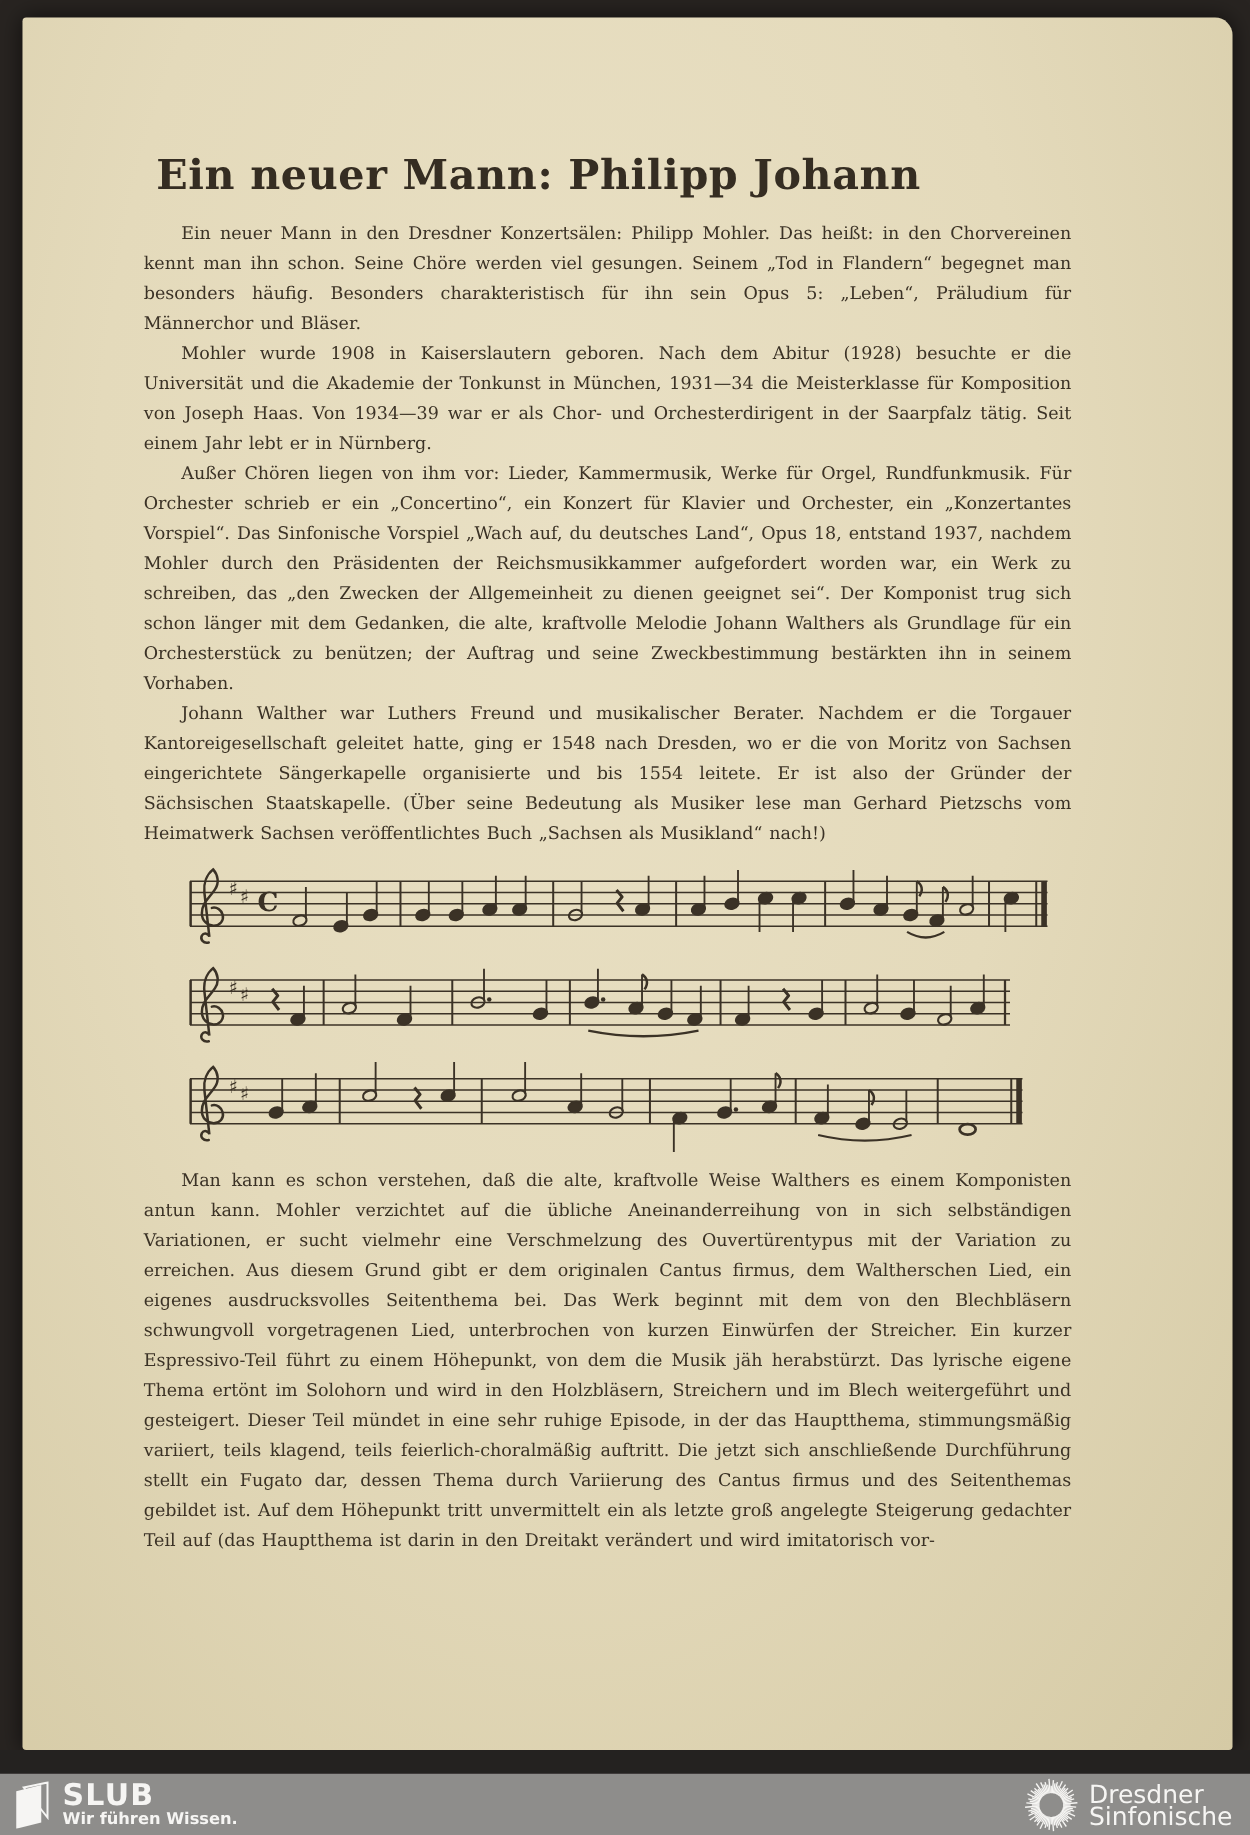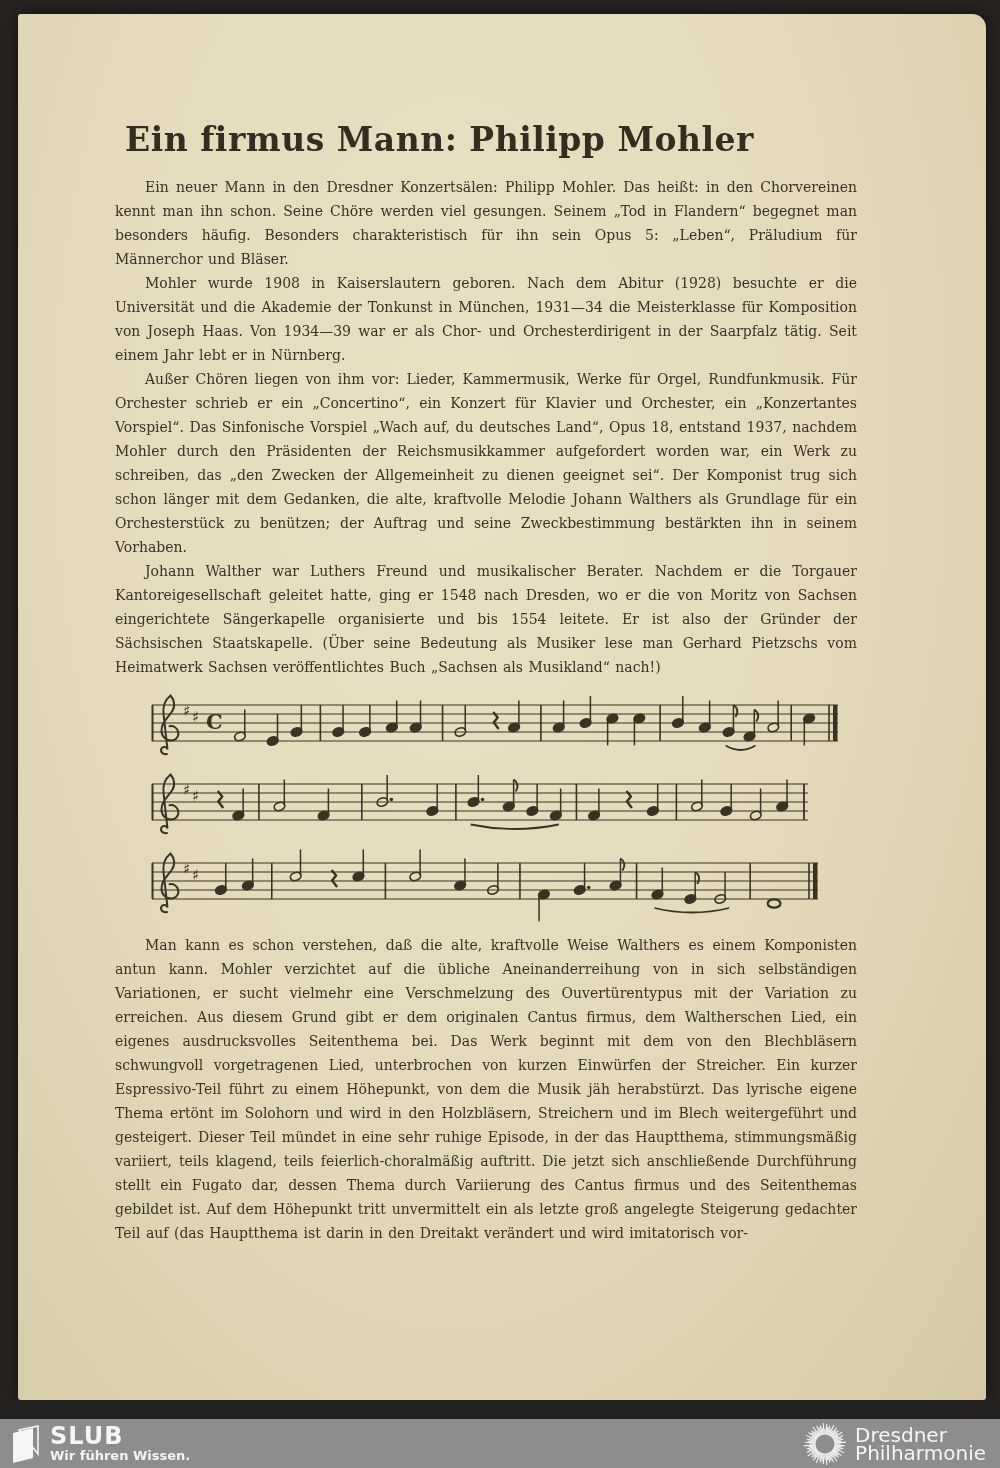--- a/index.html
+++ b/index.html
@@ -27,21 +27,21 @@
   .phil{display:flex;align-items:center;gap:8px;margin-right:14px;}
   .phil-txt{display:flex;flex-direction:column;font-size:20px;line-height:18px;}
 </style>
 </head>
 <body>
 
 <div class="frame">
 
   <div class="paper">
     <div class="content">
-      <h1 class="title">Ein firmus Mann: Philipp Mohler</h1>
+      <h1 class="title">Ein neuer Mann: Philipp Johann</h1>
       <p class="para">Ein neuer Mann in den Dresdner Konzertsälen: Philipp Mohler. Das heißt: in den Chorvereinen kennt man ihn schon. Seine Chöre werden viel gesungen. Seinem „Tod in Flandern“ begegnet man besonders häufig. Besonders charakteristisch für ihn sein Opus 5: „Leben“, Präludium für Männerchor und Bläser.</p>
       <p class="para">Mohler wurde 1908 in Kaiserslautern geboren. Nach dem Abitur (1928) besuchte er die Universität und die Akademie der Tonkunst in München, 1931—34 die Meisterklasse für Komposition von Joseph Haas. Von 1934—39 war er als Chor- und Orchesterdirigent in der Saarpfalz tätig. Seit einem Jahr lebt er in Nürnberg.</p>
       <p class="para">Außer Chören liegen von ihm vor: Lieder, Kammermusik, Werke für Orgel, Rundfunkmusik. Für Orchester schrieb er ein „Concertino“, ein Konzert für Klavier und Orchester, ein „Konzertantes Vorspiel“. Das Sinfonische Vorspiel „Wach auf, du deutsches Land“, Opus 18, entstand 1937, nachdem Mohler durch den Präsidenten der Reichsmusikkammer aufgefordert worden war, ein Werk zu schreiben, das „den Zwecken der Allgemeinheit zu dienen geeignet sei“. Der Komponist trug sich schon länger mit dem Gedanken, die alte, kraftvolle Melodie Johann Walthers als Grundlage für ein Orchesterstück zu benützen; der Auftrag und seine Zweckbestimmung bestärkten ihn in seinem Vorhaben.</p>
       <p class="para">Johann Walther war Luthers Freund und musikalischer Berater. Nachdem er die Torgauer Kantoreigesellschaft geleitet hatte, ging er 1548 nach Dresden, wo er die von Moritz von Sachsen eingerichtete Sängerkapelle organisierte und bis 1554 leitete. Er ist also der Gründer der Sächsischen Staatskapelle. (Über seine Bedeutung als Musiker lese man Gerhard Pietzschs vom Heimatwerk Sachsen veröffentlichtes Buch „Sachsen als Musikland“ nach!)</p>
 
       <div class="music">
         <svg width="690" height="70">
             <line x1="2" y1="14" x2="688" y2="14" stroke="#3b3226" stroke-width="1.2"></line>
             <line x1="2" y1="23" x2="688" y2="23" stroke="#3b3226" stroke-width="1.2"></line>
             <line x1="2" y1="32" x2="688" y2="32" stroke="#3b3226" stroke-width="1.2"></line>
@@ -294,18 +294,18 @@
           <line x1="29.78194442074542" y1="16.551023854665058" x2="39.20219293006882" y2="9.954894836628023" stroke="#f6f5f3" stroke-width="1.1"></line>
           <line x1="30.22724133595217" y1="17.250000000000004" x2="35.423393758658804" y2="14.250000000000005" stroke="#f6f5f3" stroke-width="1.1"></line>
           <line x1="30.609923976848172" y1="17.98512651346335" x2="40.126155740733" y2="13.547634765186" stroke="#f6f5f3" stroke-width="1.1"></line>
           <line x1="30.92707989746613" y1="18.75080863840615" x2="38.4446208637534" y2="16.0146474918008" stroke="#f6f5f3" stroke-width="1.1"></line>
           <line x1="31.176295349746148" y1="19.541219071526054" x2="40.352590699492296" y2="17.08243814305211" stroke="#f6f5f3" stroke-width="1.1"></line>
           <line x1="31.355673653615977" y1="20.350342312164162" x2="38.24932792470143" y2="19.13480506849565" stroke="#f6f5f3" stroke-width="1.1"></line>
           <line x1="31.463849631871582" y1="21.172020443897246" x2="42.920088659926655" y2="20.169729402299176" stroke="#f6f5f3" stroke-width="1.1"></line>
         </svg>
       <div class="phil-txt">
         <div>Dresdner</div>
-        <div>Philharmonie</div>
+        <div>Sinfonische</div>
       </div>
     </div>
   </div>
 
 </div>
 
 </body></html>

